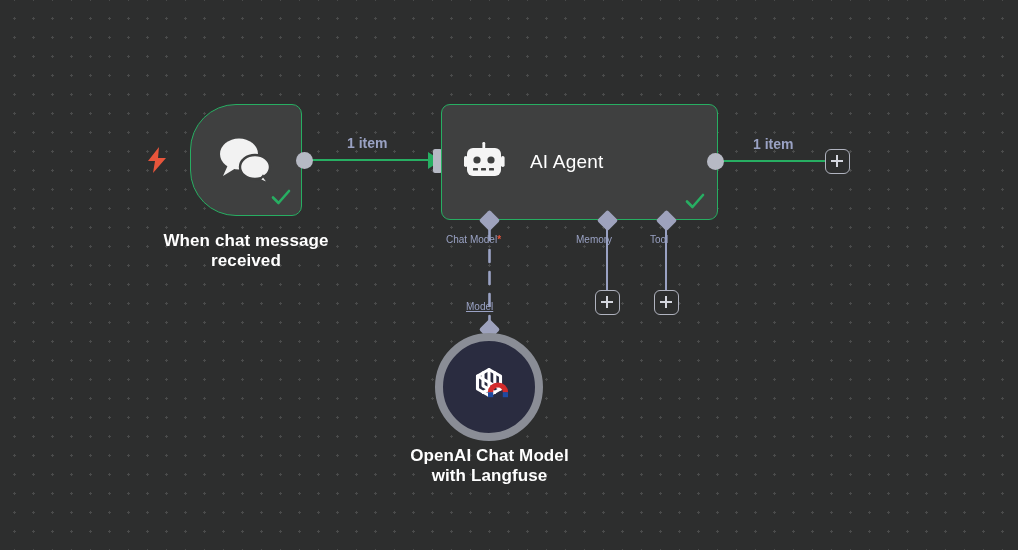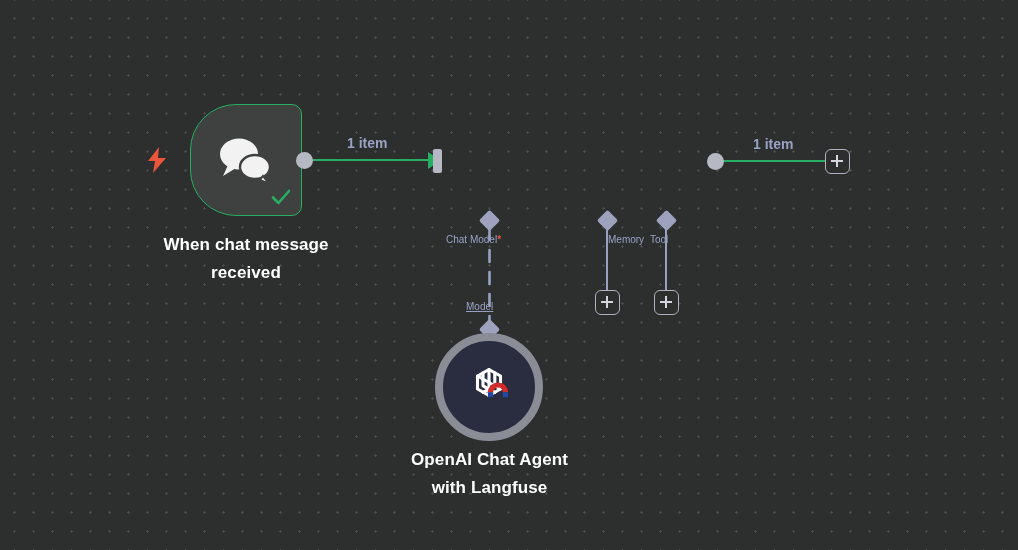--- a/index.html
+++ b/index.html
@@ -23,21 +23,21 @@
     overflow: hidden;
   }
 
   
   .node-label {
     position: absolute;
     text-align: center;
     color: #ffffff;
     font-size: 17px;
     font-weight: 700;
-    line-height: 28px;
+    line-height: 20px;
     letter-spacing: 0.1px;
     white-space: pre-line;
   }
 
   
   #trigger-node {
     position: absolute;
     left: 190px;
     top: 104px;
     width: 112px;
@@ -222,31 +222,48 @@
     <path d="M13 0 L2 14 L9 14 L7 26 L20 11 L12 11 Z" fill="#e8553b"></path>
   </svg>
 
   <div class="node-label" style="left:140px; top:231px; width:212px;">When chat message
 received</div>
 
   <div class="out-dot" style="left:296px; top:152px;"></div>
 
   <div class="in-rect" style="left:433px; top:149px;"></div>
 
+  <div id="agent-node">
+    <svg id="agent-robot-icon" viewBox="0 0 46 40">
+      <rect x="3" y="6" width="34" height="28" rx="6" fill="#f5f5f5"></rect>
+      <rect x="18.4" y="0" width="2.8" height="7" rx="1.2" fill="#f5f5f5"></rect>
+      <circle cx="13" cy="18" r="3.6" fill="#3f4040"></circle>
+      <circle cx="27" cy="18" r="3.6" fill="#3f4040"></circle>
+      <rect x="9" y="26" width="5" height="2.6" rx="0.6" fill="#3f4040"></rect>
+      <rect x="17" y="26" width="5" height="2.6" rx="0.6" fill="#3f4040"></rect>
+      <rect x="25" y="26" width="5" height="2.6" rx="0.6" fill="#3f4040"></rect>
+      <rect x="0" y="14" width="3.6" height="11" rx="1.8" fill="#f5f5f5"></rect>
+      <rect x="37" y="14" width="3.6" height="11" rx="1.8" fill="#f5f5f5"></rect>
+    </svg>
+    <div id="agent-title">AI Agent</div>
+    <svg class="node-check" style="right:10px; bottom:6px;" viewBox="0 0 24 24">
+      <path d="M4 12.5 L9.5 18 L20 6" fill="none" stroke="#27ae62" stroke-width="2.6" stroke-linecap="round" stroke-linejoin="round"></path>
+    </svg>
+  </div>
 
   <div class="out-dot" style="left:707px; top:153px;"></div>
 
   <div class="diamond" style="left:482px; top:213px;"></div>
   <div class="diamond" style="left:600px; top:213px;"></div>
   <div class="diamond" style="left:659px; top:213px;"></div>
 
   <div class="sub-label" style="left:446px; top:234px;">
     <span>Chat Model</span><span class="req">*</span>
   </div>
-  <div class="sub-label" style="left:576px; top:234px;margin-left:32px;">Memory</div>
+  <div class="sub-label" style="left:576px; top:234px;">Memory</div>
   <div class="sub-label" style="left:650px; top:234px;">Tool</div>
 
   <div class="plus-btn" style="left:825px; top:149px;"></div>
   <div class="plus-btn" style="left:595px; top:290px;"></div>
   <div class="plus-btn" style="left:654px; top:290px;"></div>
 
   <div class="diamond" style="left:482px; top:322px;"></div>
 
   <div id="openai-node">
     <svg id="openai-logo" viewBox="0 0 50 50">
@@ -260,16 +277,16 @@
       </g>
 
       <g>
         <path d="M26.5 30.5 a7.5 7.5 0 0 1 15 0" fill="none" stroke="#d32b2b" stroke-width="5.2"></path>
         <rect x="24" y="30.2" width="5.2" height="5" fill="#1f4aa0"></rect>
         <rect x="38.8" y="30.2" width="5.2" height="5" fill="#1f4aa0"></rect>
       </g>
     </svg>
   </div>
 
-  <div class="node-label" style="left:384px; top:446px; width:211px;">OpenAI Chat Agent
+  <div class="node-label" style="left:384px; top:446px; width:211px;">OpenAI Chat Model
 with Langfuse</div>
 
 </div>
 
 </body></html>

